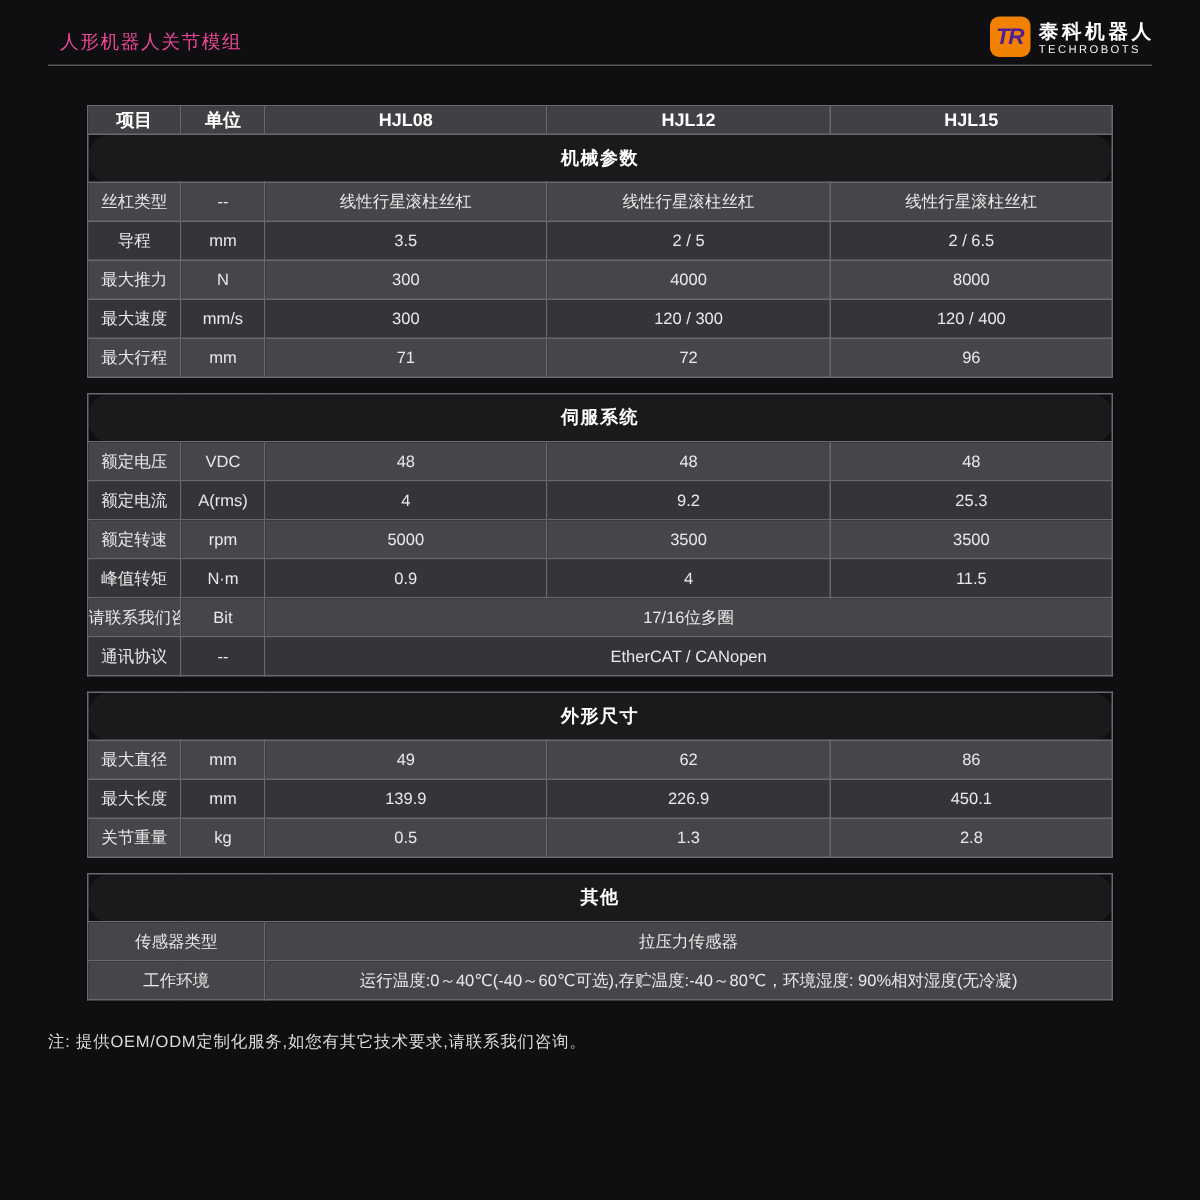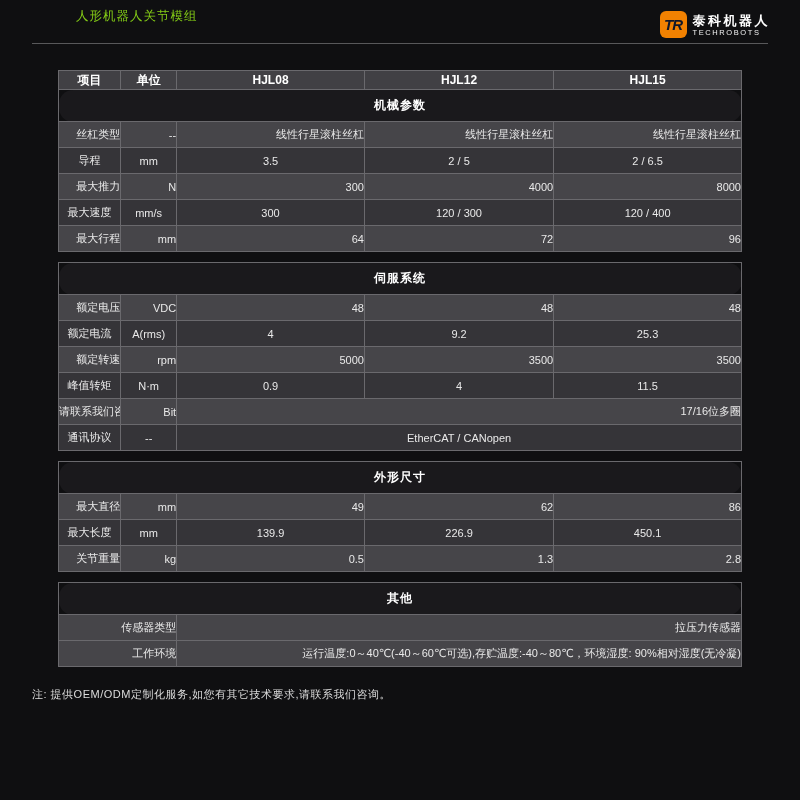--- a/index.html
+++ b/index.html
@@ -8,31 +8,31 @@
     width: 800px; height: 800px;
     font-family: "Liberation Sans", "DejaVu Sans", sans-serif;
     color: #ECECEC;
     overflow: hidden;
   }
   .page { width: 800px; height: 800px; position: relative; }
 
   
   .top-header { position: relative; height: 44px; }
   .page-title {
-    position: absolute; left: 40px; top: 8px;
-    font-size: 12.5px; color: #84cc16; letter-spacing: 1px; margin-left: 36px;
+    position: absolute; left: 40px; top: 20px;
+    font-size: 12.5px; color: #ec4899; letter-spacing: 1px;
   }
   .header-divider {
     position: absolute; left: 32px; right: 32px; top: 43px;
     border-top: 1px solid #58585A; height: 0;
   }
   .logo { position: absolute; right: 30px; top: 11px; display: flex; align-items: center; }
   .logo-mark {
     width: 27px; height: 27px; border-radius: 6px;
-    background: #F18101; color: #0f172a;
+    background: #F18101; color: #4c1d95;
     font-weight: bold; font-style: italic; font-size: 15px;
     display: flex; align-items: center; justify-content: center;
     letter-spacing: -1px;
   }
   .logo-text { margin-left: 6px; }
   .logo-cn { font-size: 13px; font-weight: bold; color: #FFFFFF; letter-spacing: 2.5px; line-height: 15px; }
   .logo-en { font-size: 7.5px; color: #F2F2F2; letter-spacing: 1.6px; line-height: 9px; }
 
   
   .tables { margin: 26px 58px 0 58px; }
@@ -49,21 +49,21 @@
   }
   tr.col-head-row th {
     height: 19px; background: #414044; color: #FFFFFF;
     font-weight: bold; font-size: 12px;
   }
   tr.section-title-row td {
     height: 32px; background: #1A191C; color: #FFFFFF;
     font-weight: bold; font-size: 12px; letter-spacing: 1px; border-radius: 14px;
   }
   tr.data-row td { height: 26px; }
-  tr.row-light td { background: #464549; text-align: right; }
+  tr.row-light td { background: #464549; }
   tr.row-dark td { background: #353438; }
 
   
   .note { margin: 20px 32px 0 32px; font-size: 11px; color: #DCDCDC; letter-spacing: 0.5px; }
 </style>
 </head>
 <body>
 
 <div class="page">
 
@@ -123,21 +123,21 @@
           <tr class="data-row row-dark">
             <td>最大速度</td>
             <td>mm/s</td>
             <td>300</td>
             <td>120 / 300</td>
             <td>120 / 400</td>
           </tr>
           <tr class="data-row row-light">
             <td>最大行程</td>
             <td>mm</td>
-            <td>64</td>
+            <td>71</td>
             <td>72</td>
             <td>96</td>
           </tr>
         </tbody>
       </table>
       <table class="block">
         <colgroup>
           <col style="width: 9.1%;">
           <col style="width: 8.2%;">
           <col style="width: 27.5%;">

